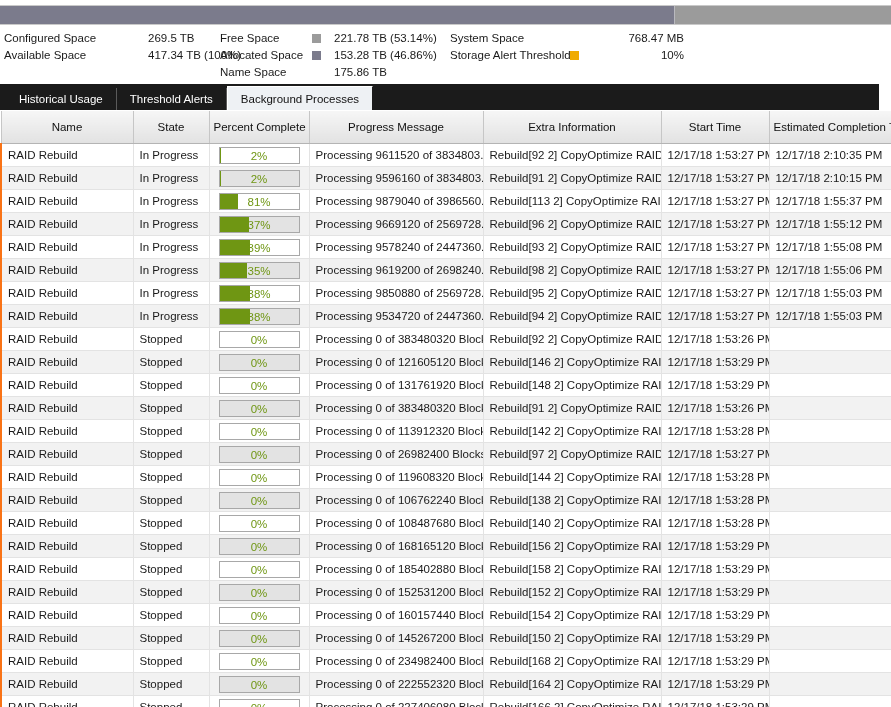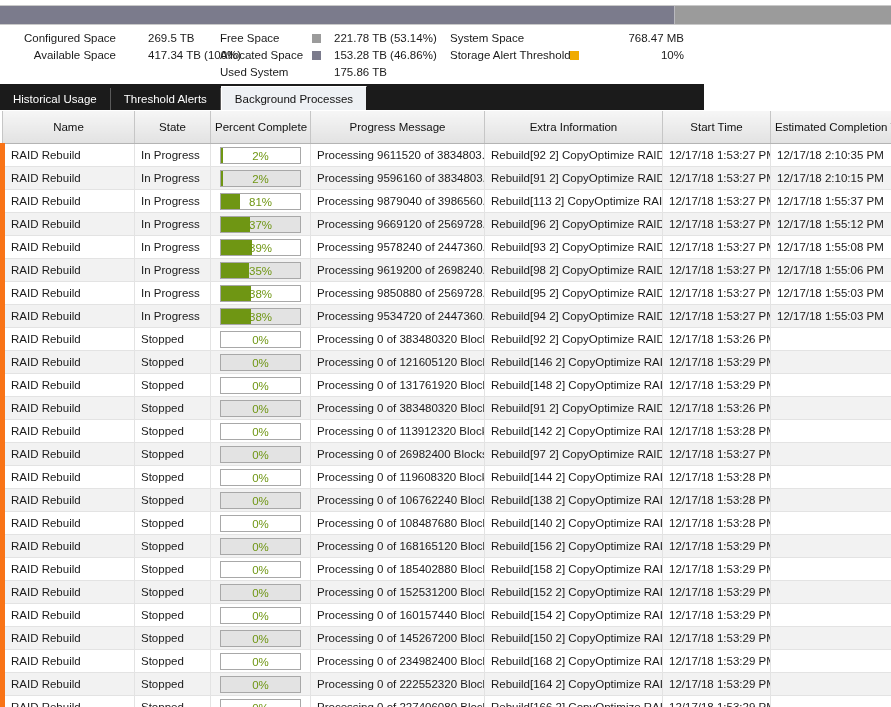--- a/index.html
+++ b/index.html
@@ -42,39 +42,39 @@
   .sum-label { display: inline-block; }
   .sum-value { display: inline-block; text-align: right; }
   .swatch {
     display: inline-block;
     width: 9px; height: 9px;
     vertical-align: -1px;
   }
 
   
   #col-a { left: 4px;  width: 205px; }
-  #col-a .sum-label { width: 112px; text-align: right; }
+  #col-a .sum-label { width: 112px; }
   #col-a .sum-value { width: 90px; text-align: left; padding-left: 32px;}
   #col-b { left: 220px; width: 225px; }
   #col-b .sum-label { width: 92px; }
   #col-b .sw-cell { display:inline-block; width: 22px; }
   #col-b .sum-value { width: 108px; text-align: left; }
   #col-c { left: 450px; width: 240px; text-decoration: underline; }
   #col-c .sum-label { width: 120px; }
   #col-c .sw-cell { display:inline-block; width: 22px; }
   #col-c .sum-value { width: 92px; text-align: right; }
 
   
   #tabbar {
     position: absolute; left: 0; top: 84px;
-    width: 704px; height: 26px;
+    width: 879px; height: 26px;
     background: #1b1b1b;
     display: flex;
     align-items: flex-end;
-    padding-left: 0;
+    padding-left: 6px;
   }
   .tab {
     height: 22px;
     line-height: 22px;
     padding: 0 13px;
     font-size: 11.5px;
     color: #ffffff;
     background: #1b1b1b;
     border-right: 1px solid #5a5a5a;
     cursor: pointer;
@@ -121,21 +121,21 @@
   table.grid thead th:first-child { border-left: 1px solid #c6c6c6; }
   table.grid tbody td {
     height: 23px;
     padding: 0 6px;
     border-right: 1px solid #e3e3e3;
     border-bottom: 1px solid #e3e3e3;
     white-space: nowrap;
     overflow: hidden;
     vertical-align: middle;
   }
-  table.grid tbody td:first-child { border-left: 5px solid #f97316; margin-top: 27px; }
+  table.grid tbody td:first-child { border-left: 2px solid #f97316; margin-top: 27px; }
   tbody tr.odd  td { background: #ffffff; }
   tbody tr.even td { background: #f2f2f2; }
 
   
   td.pct {
     padding: 0;
     position: relative;
   }
   .pbox {
     position: relative;
@@ -182,21 +182,21 @@
 </div>
 
 <div id="summary">
   <div class="sum-col" id="col-a">
       <div class="sum-row"><span class="sum-label">Configured Space</span><span class="sum-value">269.5 TB</span></div>
       <div class="sum-row"><span class="sum-label">Available Space</span><span class="sum-value">417.34 TB  (100%)</span></div>
     </div>
   <div class="sum-col" id="col-b">
       <div class="sum-row"><span class="sum-label">Free Space</span><span class="sw-cell"><span class="swatch" style="background: rgb(155, 155, 155);"></span></span><span class="sum-value">221.78 TB  (53.14%)</span></div>
       <div class="sum-row"><span class="sum-label">Allocated Space</span><span class="sw-cell"><span class="swatch" style="background: rgb(123, 123, 140);"></span></span><span class="sum-value">153.28 TB  (46.86%)</span></div>
-      <div class="sum-row"><span class="sum-label">Used System</span><span class="sw-cell"></span><span class="sum-value">175.86 TB</span></div>
+      <div class="sum-row"><span class="sum-label">Name Space</span><span class="sw-cell"></span><span class="sum-value">175.86 TB</span></div>
     </div>
   <div class="sum-col" id="col-c">
       <div class="sum-row"><span class="sum-label">System Space</span><span class="sw-cell"></span><span class="sum-value">768.47 MB</span></div>
       <div class="sum-row"><span class="sum-label">Storage Alert Threshold</span><span class="sw-cell"><span class="swatch" style="background: rgb(240, 171, 0);"></span></span><span class="sum-value">10%</span></div>
     </div>
 </div>
 
 <div id="tabbar">
     <div class="tab">Historical Usage</div>
     <div class="tab">Threshold Alerts</div>

